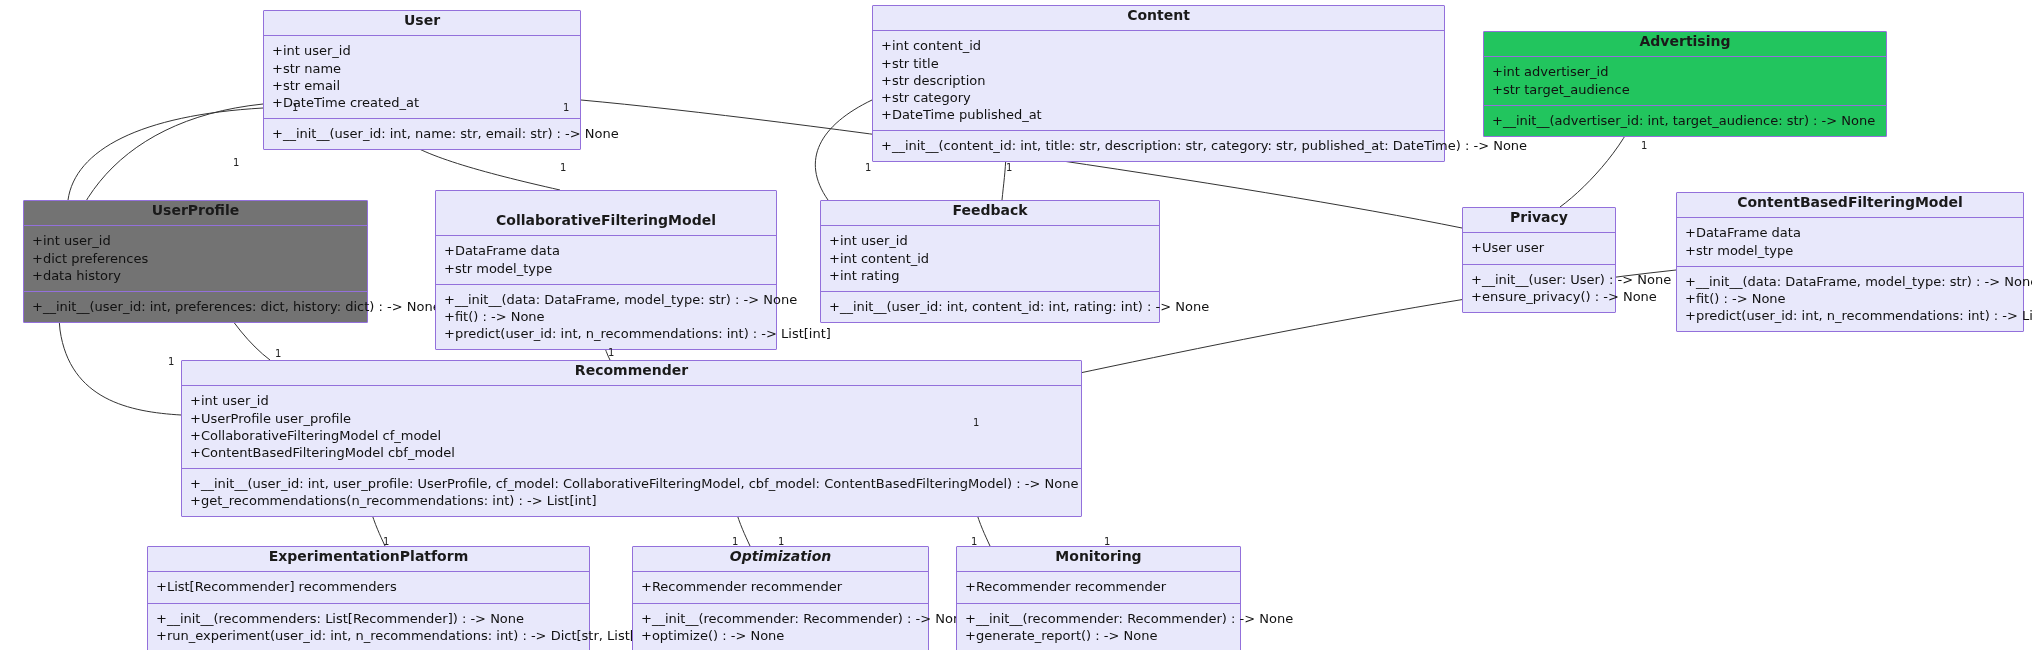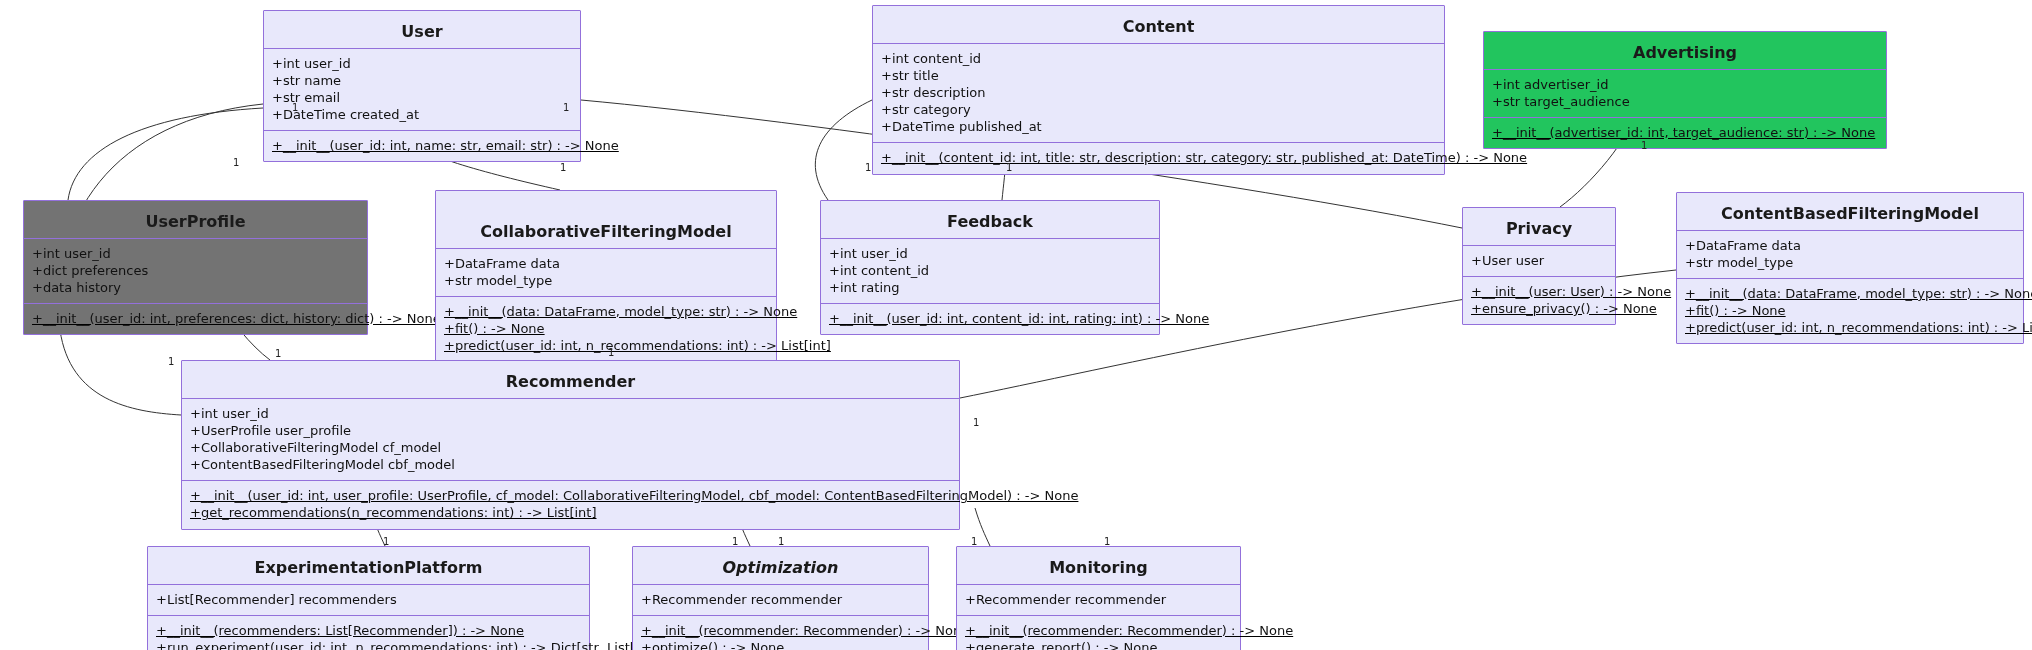--- a/index.html
+++ b/index.html
@@ -30,35 +30,34 @@
   .uml-class {
     position: absolute;
     box-sizing: border-box;
     border: 1px solid #9370db;
     background: #e8e8fb;
     border-radius: 1px;
   }
   .uml-title {
     text-align: center;
     font-weight: bold;
-    font-size: 16px;
+    font-size: 14px;
     color: #1a1a1a;
-    padding: 12px 6px 7px 6px;
+    padding: 2px 6px 7px 6px;
     border-bottom: 1px solid #9370db;
     line-height: 1.1;
     white-space: nowrap;
     overflow: hidden;
   }
   .uml-attrs {
     padding: 6px 8px 7px 8px;
     border-bottom: 1px solid #9370db;
   }
   .uml-methods {
     padding: 6px 12px 7px 8px;
-    text-decoration: underline;
   }
   .uml-row {
     font-size: 13px;
     color: #111111;
     line-height: 1.32;
     white-space: nowrap;
   }
   .mult {
     position: absolute;
     font-size: 10px;
@@ -170,21 +169,21 @@
       <div class="uml-attrs" style="border-bottom-color: rgb(147, 112, 219);">
         <div class="uml-row">+DataFrame data</div>
         <div class="uml-row">+str model_type</div>
       </div>
       <div class="uml-methods">
         <div class="uml-row">+__init__(data: DataFrame, model_type: str) : -&gt; None</div>
         <div class="uml-row">+fit() : -&gt; None</div>
         <div class="uml-row">+predict(user_id: int, n_recommendations: int) : -&gt; List[int]</div>
       </div>
     </div>
-    <div class="uml-class" style="left: 181px; top: 360px; width: 779px; background: rgb(232, 232, 251); border-color: rgb(147, 112, 219);">
+    <div class="uml-class" style="left: 181px; top: 360px; width: 901px; background: rgb(232, 232, 251); border-color: rgb(147, 112, 219);">
       <div class="uml-title" style="border-bottom-color: rgb(147, 112, 219);">Recommender</div>
       <div class="uml-attrs" style="border-bottom-color: rgb(147, 112, 219);">
         <div class="uml-row">+int user_id</div>
         <div class="uml-row">+UserProfile user_profile</div>
         <div class="uml-row">+CollaborativeFilteringModel cf_model</div>
         <div class="uml-row">+ContentBasedFilteringModel cbf_model</div>
       </div>
       <div class="uml-methods">
         <div class="uml-row">+__init__(user_id: int, user_profile: UserProfile, cf_model: CollaborativeFilteringModel, cbf_model: ContentBasedFilteringModel) : -&gt; None</div>
         <div class="uml-row">+get_recommendations(n_recommendations: int) : -&gt; List[int]</div>

